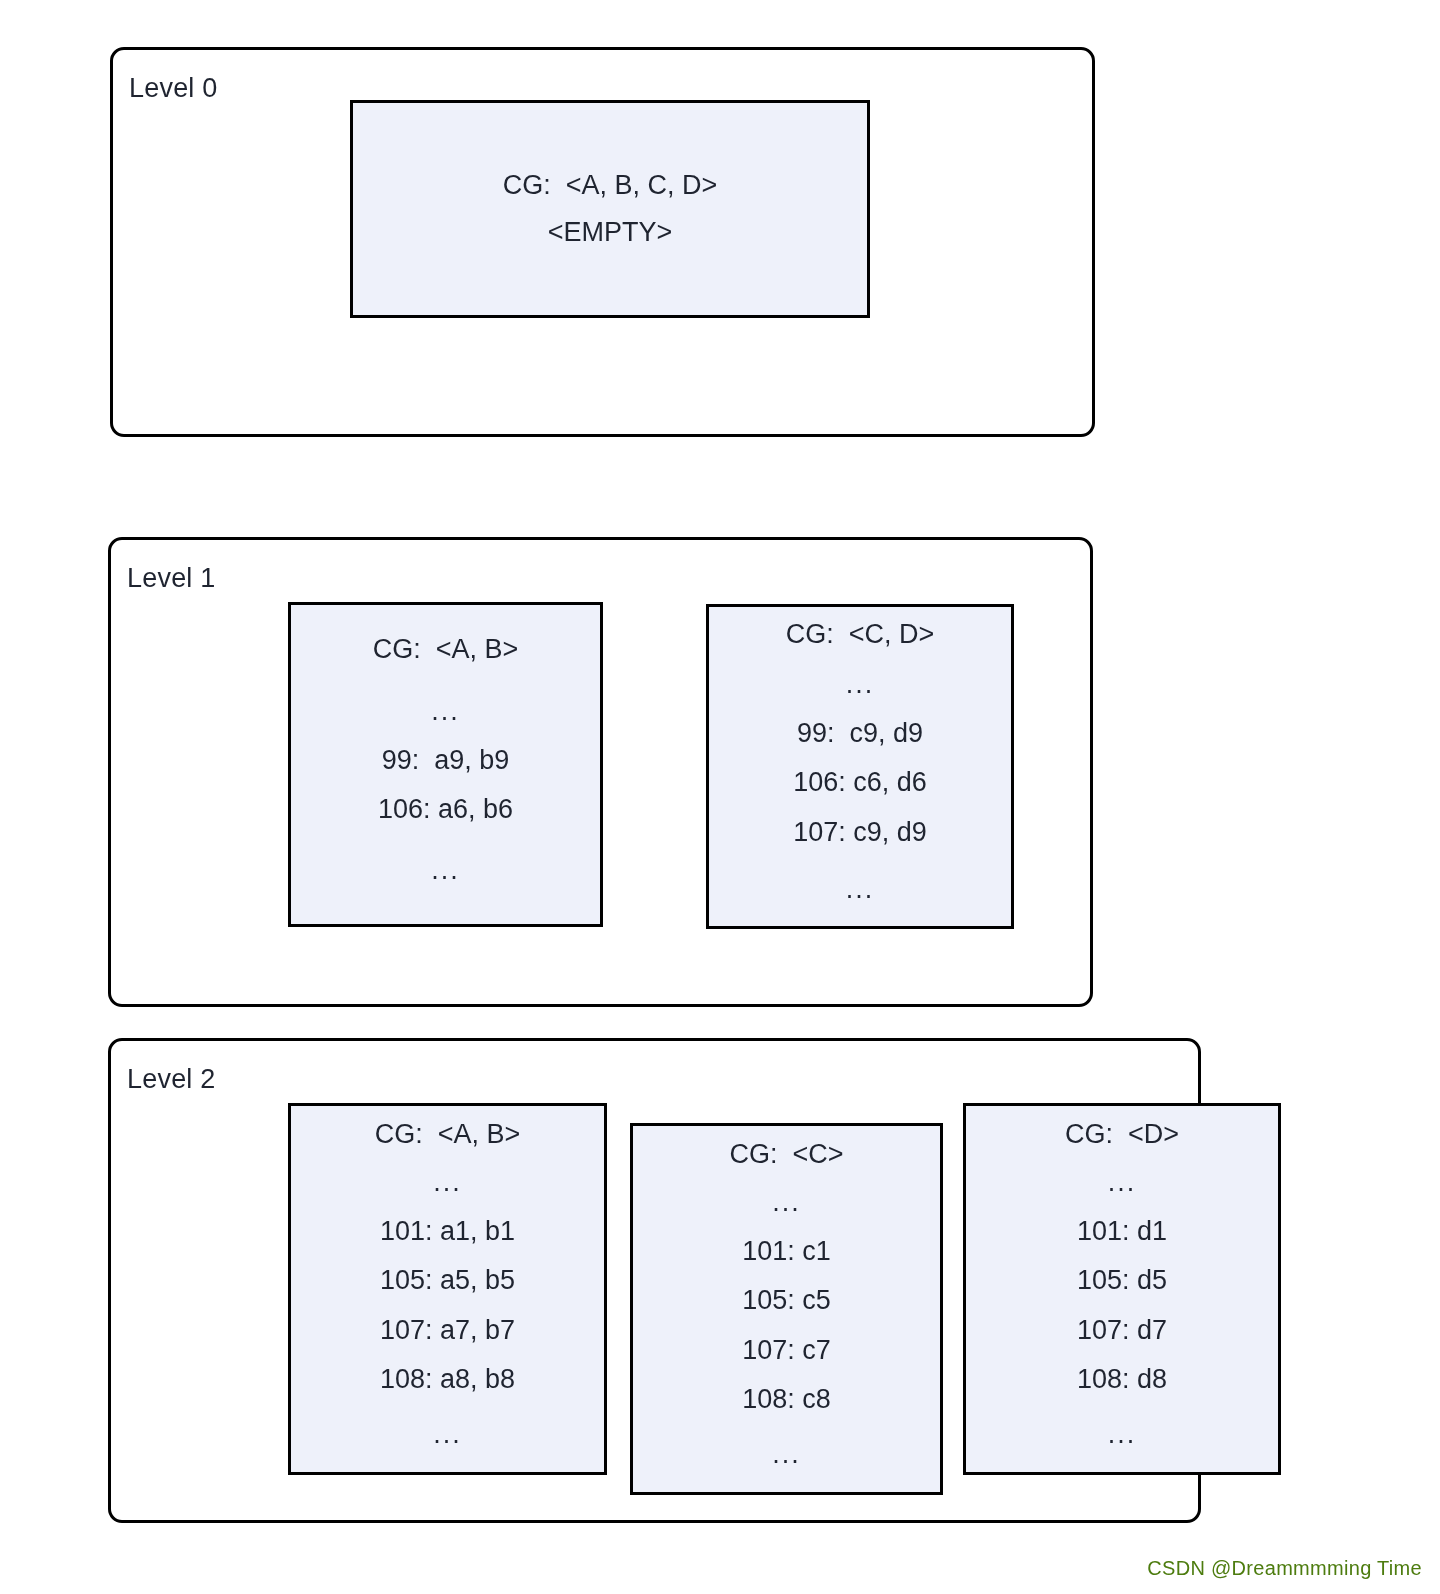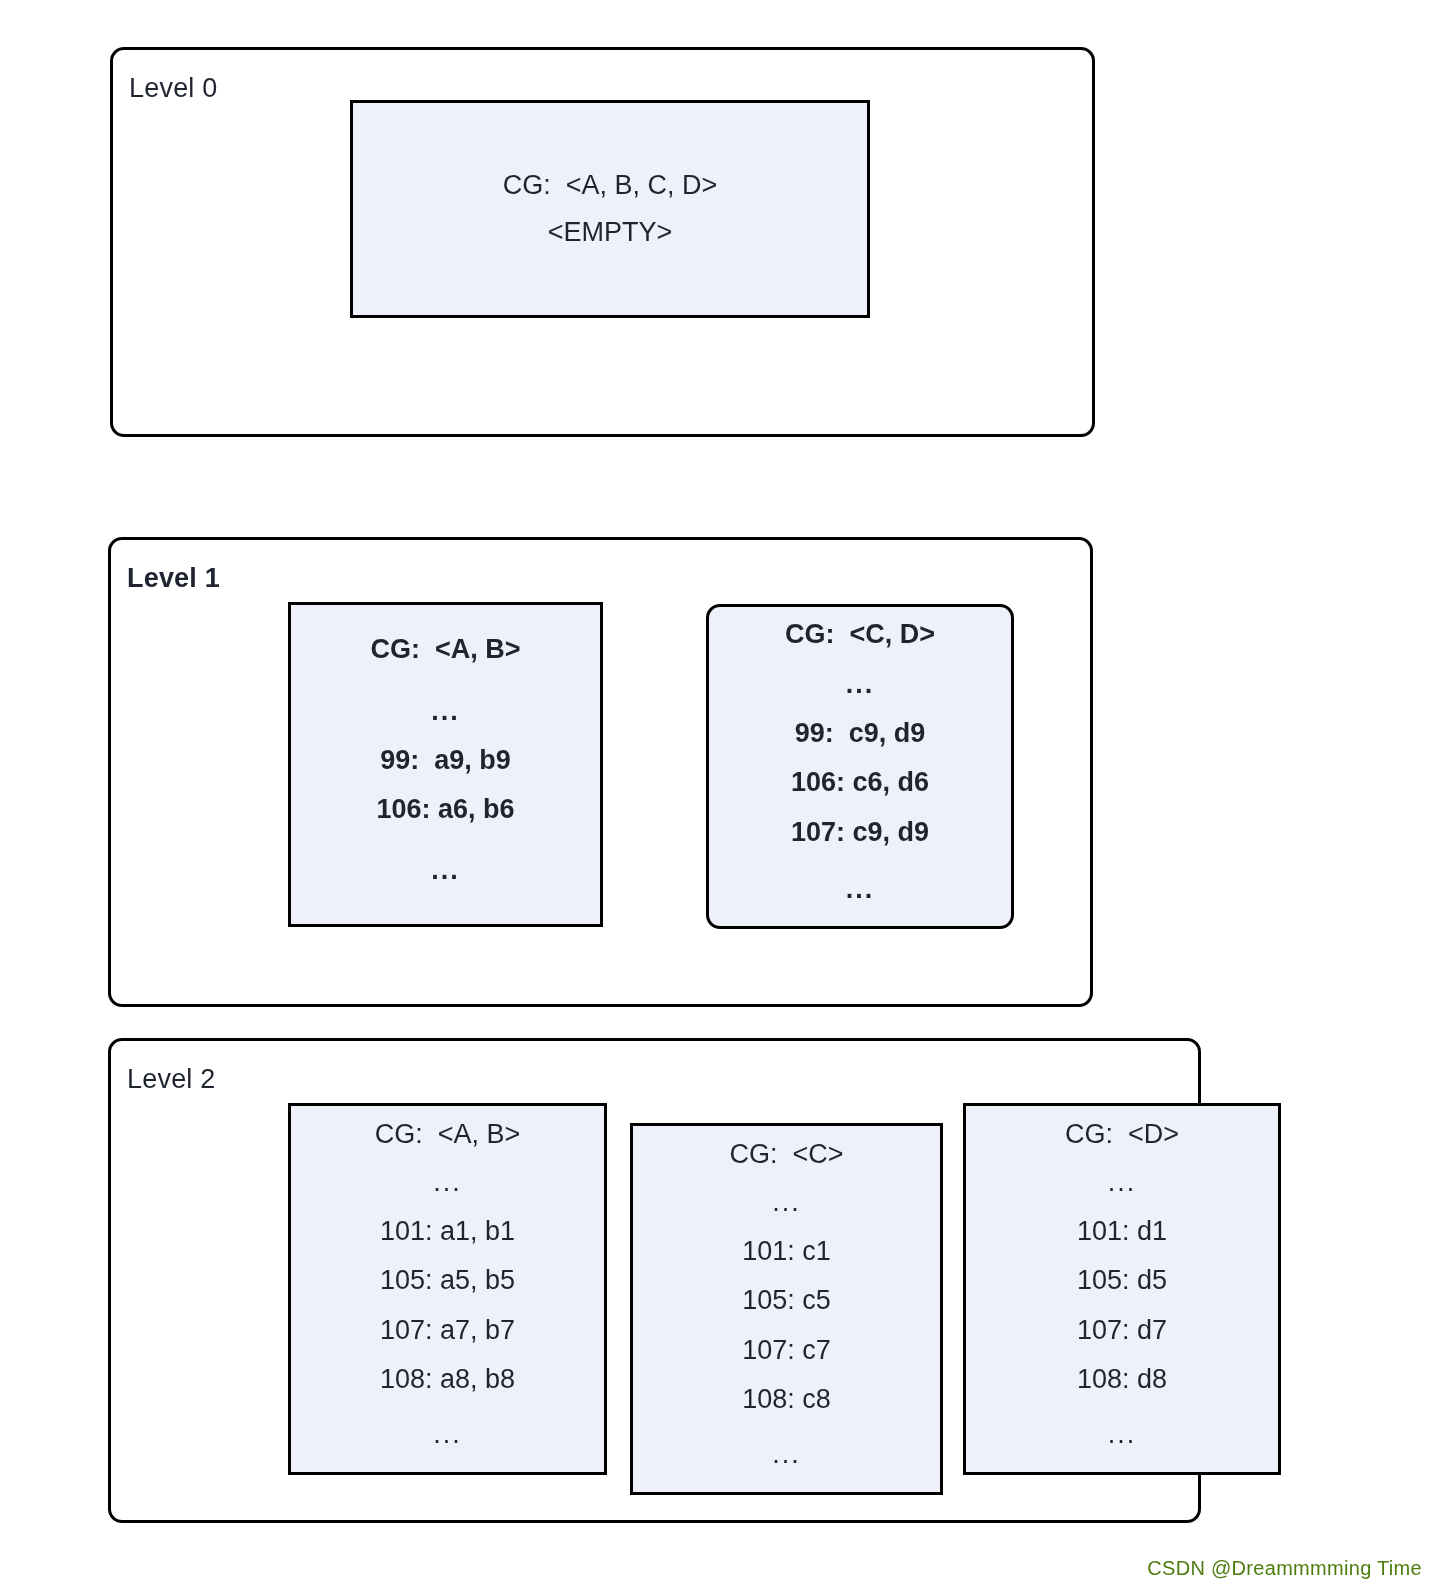--- a/index.html
+++ b/index.html
@@ -102,34 +102,34 @@
 
   <div class="level-box" style="left:110px; top:47px; width:985px; height:390px;">
     <div class="level-label" style="left:16px; top:25px;">Level 0</div>
 
     <div class="cg-box" style="left:237px; top:50px; width:520px; height:218px;">
       <div class="l0-line">CG:  &lt;A, B, C, D&gt;</div>
       <div class="l0-line">&lt;EMPTY&gt;</div>
     </div>
   </div>
 
-  <div class="level-box" style="left:108px; top:537px; width:985px; height:470px;font-weight:bold;">
+  <div class="level-box" style="left:108px; top:537px; width:985px; height:470px;">
     <div class="level-label" style="left:16px; top:25px;">Level 1</div>
 
     <div class="cg-box" style="left:177px; top:62px; width:315px; height:325px;">
       <div class="cg-title" style="margin-bottom:22px;">CG:  &lt;A, B&gt;</div>
       <div class="cg-lines">
         <div class="cg-line ellipsis">...</div>
         <div class="cg-line">99:  a9, b9</div>
         <div class="cg-line">106: a6, b6</div>
         <div class="cg-line ellipsis" style="margin-top:12px;">...</div>
       </div>
     </div>
 
-    <div class="cg-box" style="left:595px; top:64px; width:308px; height:325px;border-radius:14px;">
+    <div class="cg-box" style="left:595px; top:64px; width:308px; height:325px;">
       <div class="cg-title" style="margin-bottom:10px;">CG:  &lt;C, D&gt;</div>
       <div class="cg-lines">
         <div class="cg-line ellipsis">...</div>
         <div class="cg-line">99:  c9, d9</div>
         <div class="cg-line">106: c6, d6</div>
         <div class="cg-line">107: c9, d9</div>
         <div class="cg-line ellipsis" style="margin-top:8px;">...</div>
       </div>
     </div>
   </div>

